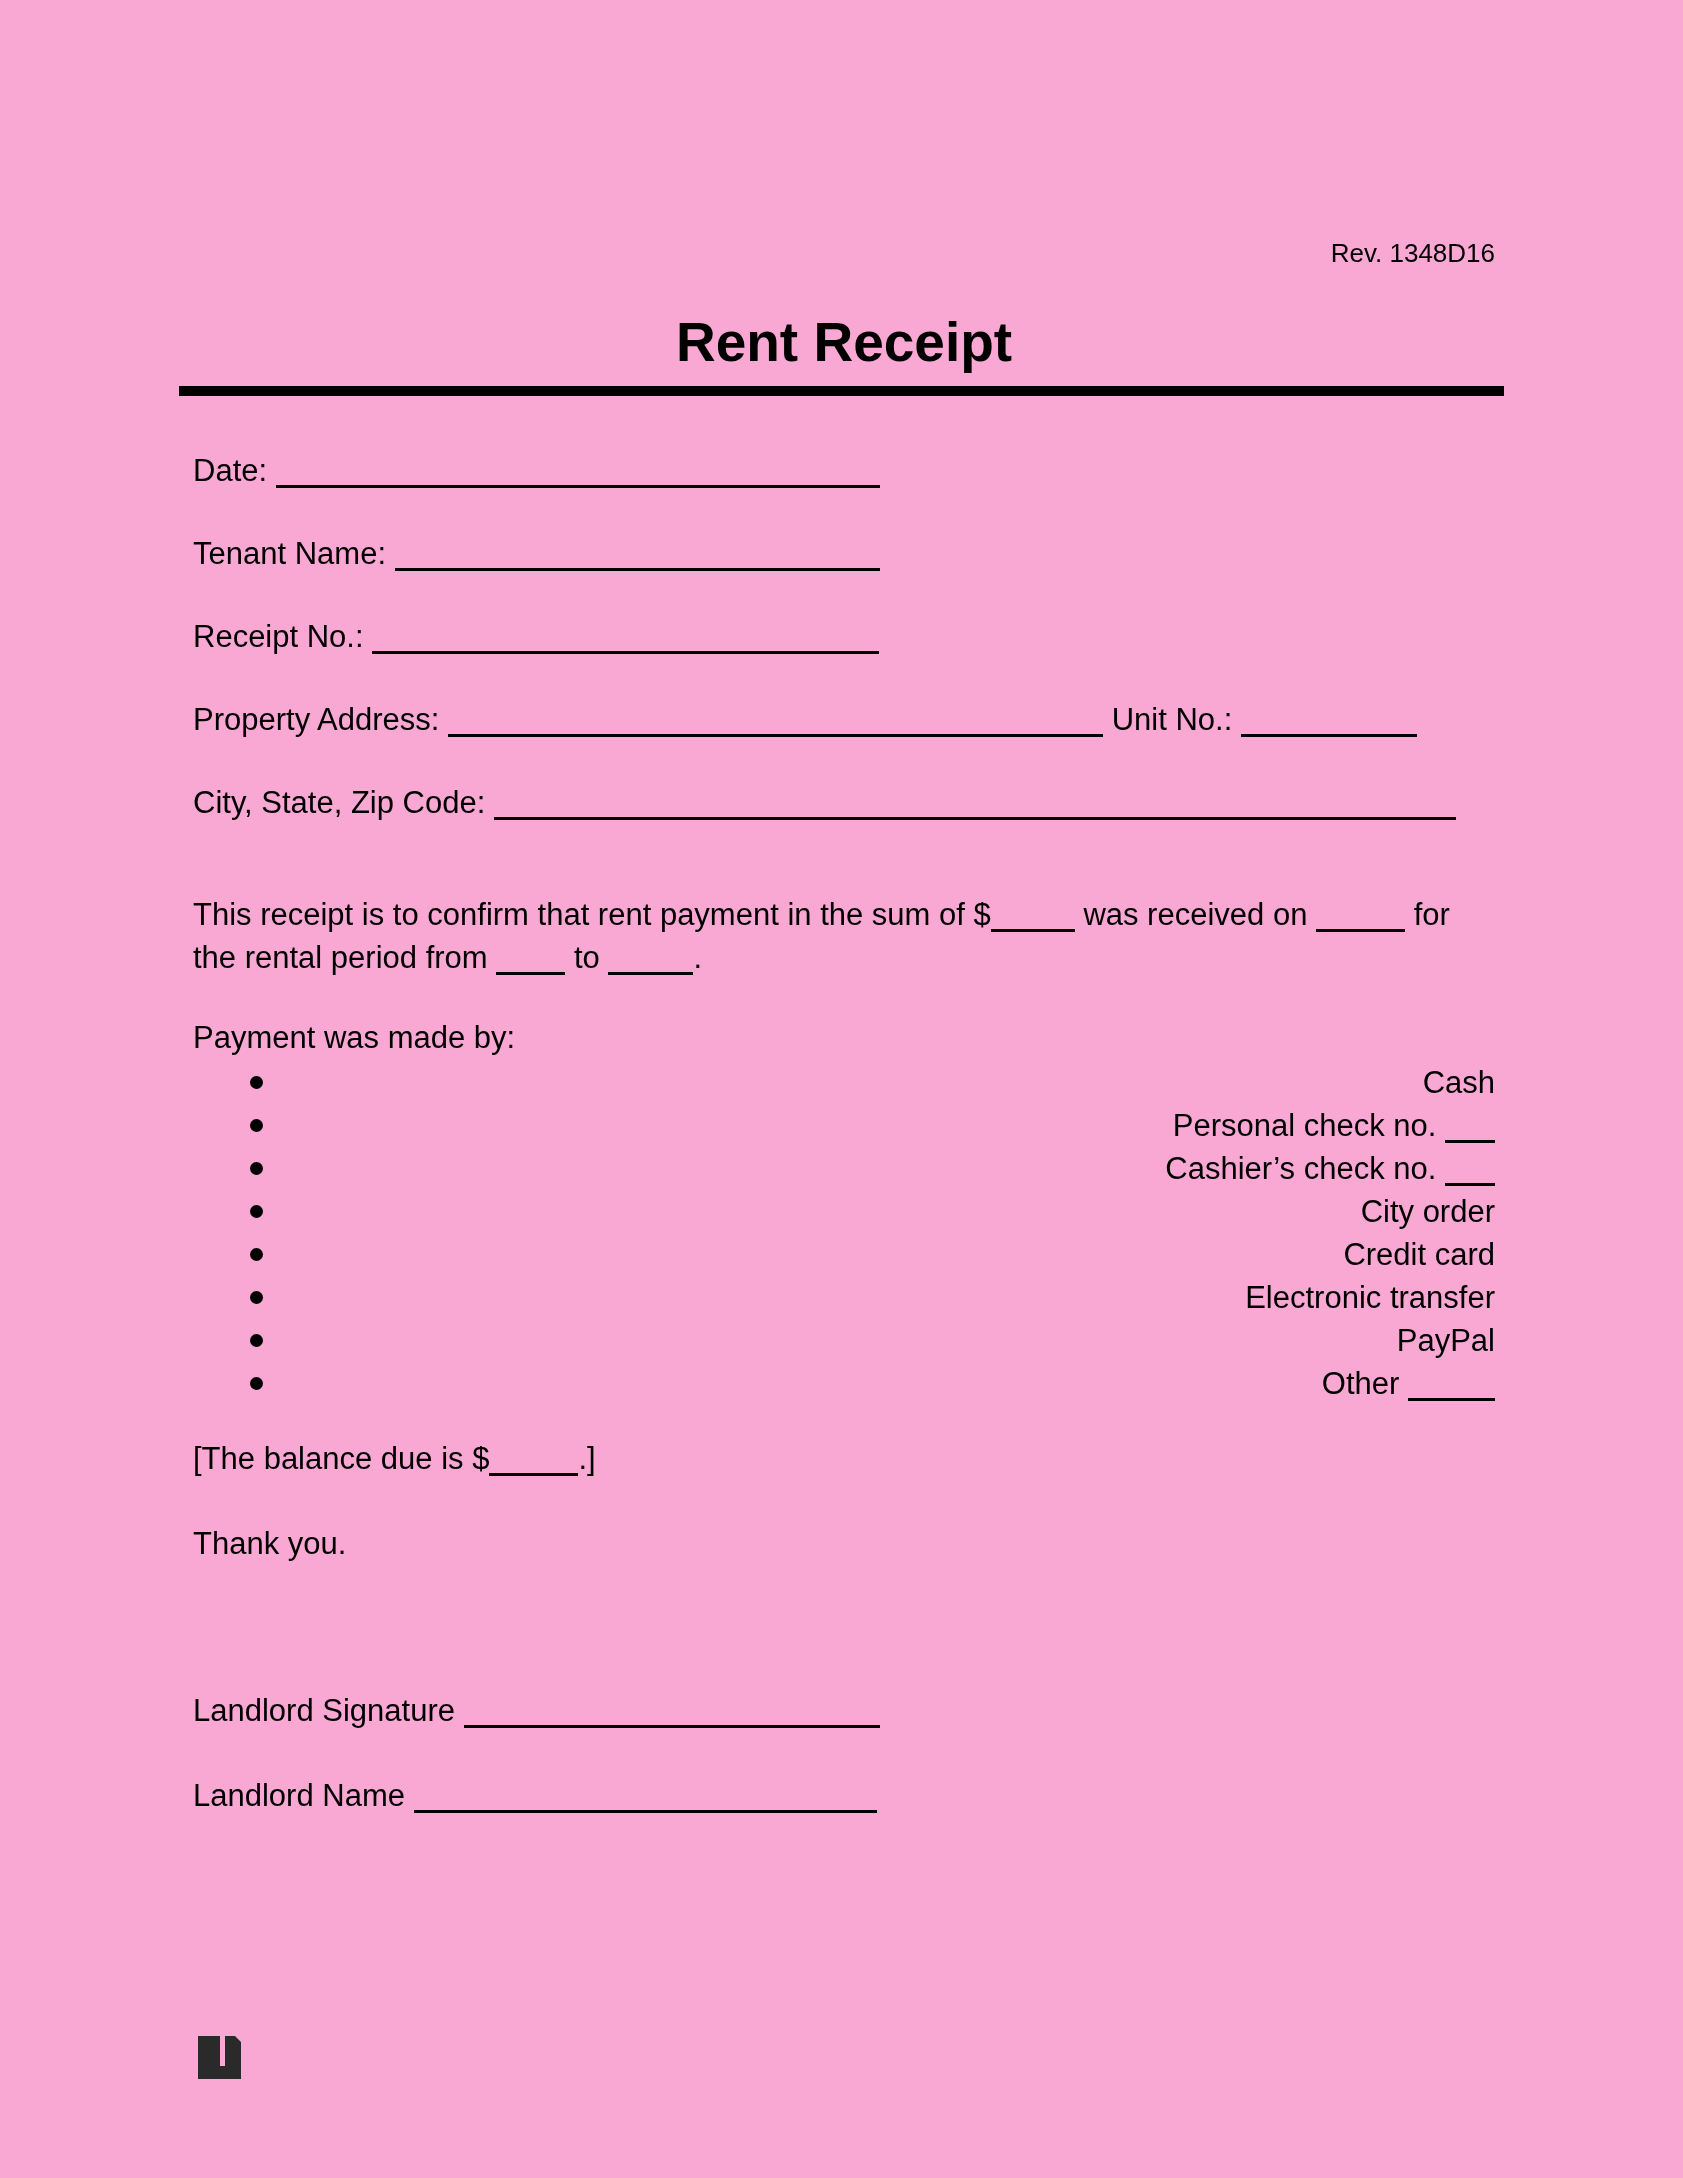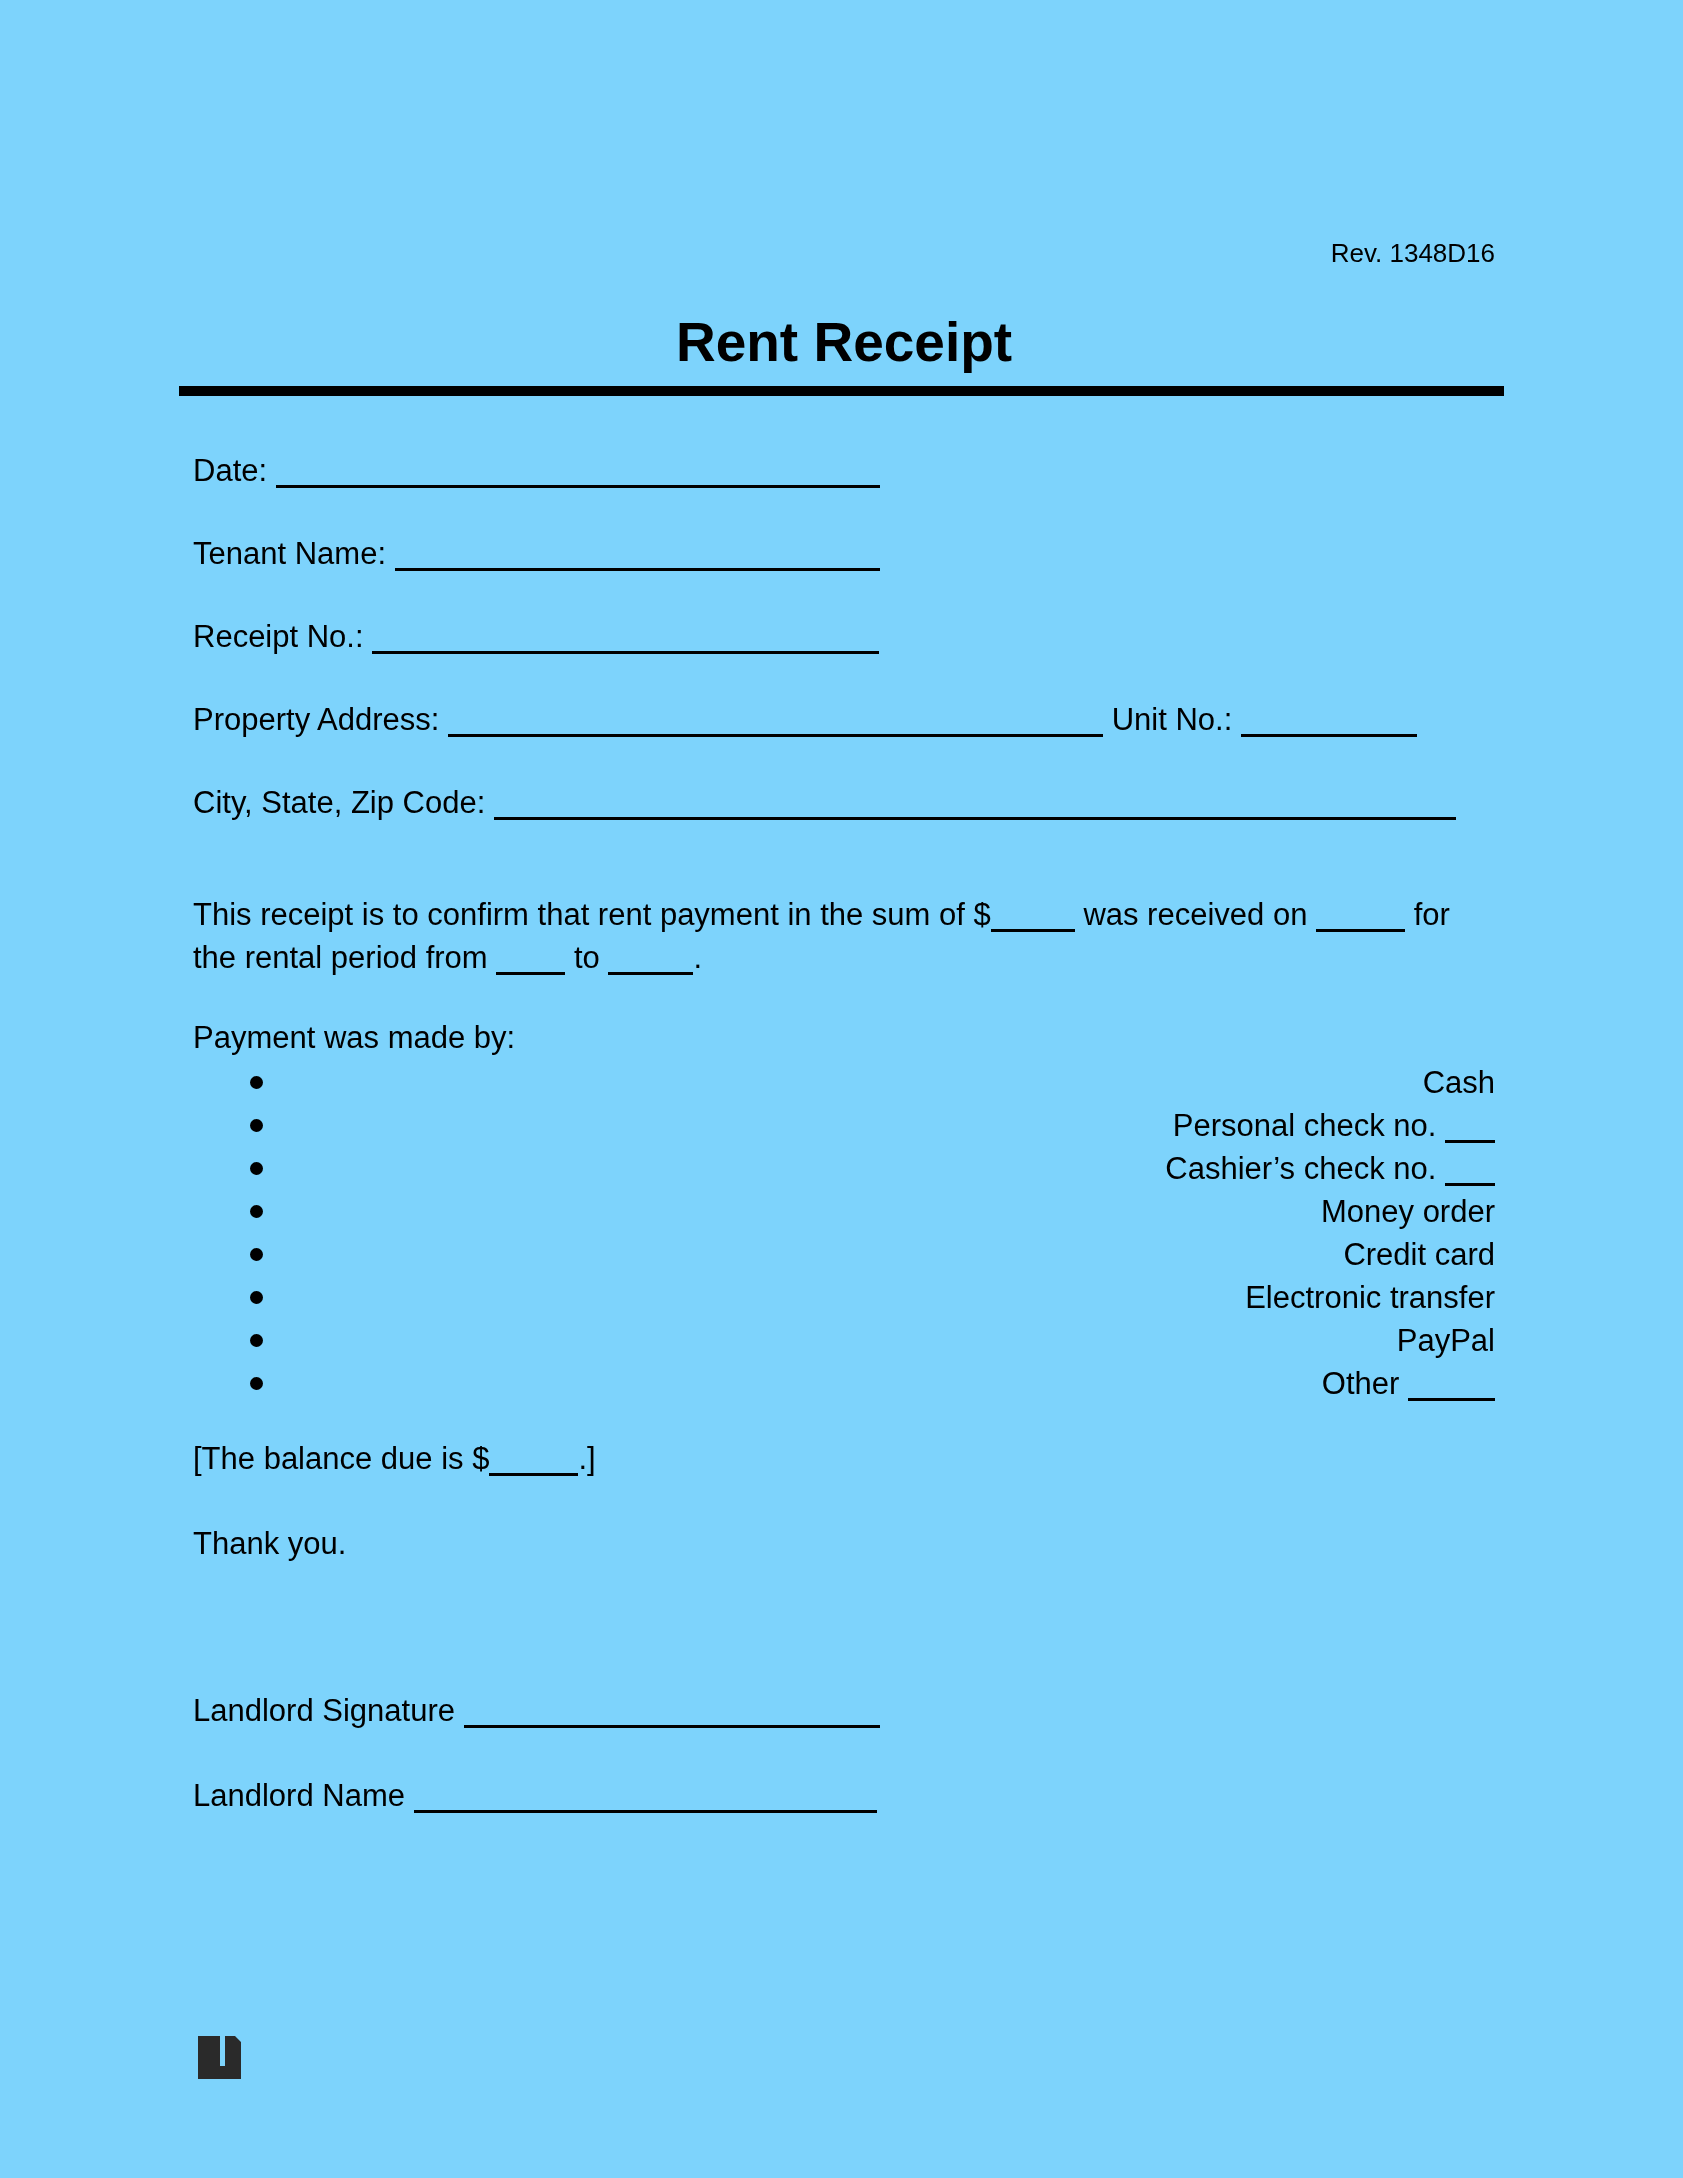--- a/index.html
+++ b/index.html
@@ -3,21 +3,21 @@
 <meta charset="utf-8">
 <style>
   * { margin: 0; padding: 0; box-sizing: border-box; }
   html, body { background: #ffffff; }
   body { font-family: "Liberation Sans", sans-serif; color: #000000; }
 
   .page {
     position: relative;
     width: 1683px;
     height: 2178px;
-    background: #7dd3fc;
+    background: #f9a8d4;
     overflow: hidden;
   }
 
   .content {
     padding: 0 188px 0 193px;
   }
 
   .rev {
     padding-top: 238px;
     font-size: 26px;
@@ -175,21 +175,21 @@
         <span>Personal check no.</span>
         <span class="blank" style="width:50px"></span>
       </li>
       <li>
         <span class="bullet"></span>
         <span>Cashier’s check no.</span>
         <span class="blank" style="width:50px"></span>
       </li>
       <li>
         <span class="bullet"></span>
-        <span>Money order</span>
+        <span>City order</span>
       </li>
       <li>
         <span class="bullet"></span>
         <span>Credit card</span>
       </li>
       <li>
         <span class="bullet"></span>
         <span>Electronic transfer</span>
       </li>
       <li>

